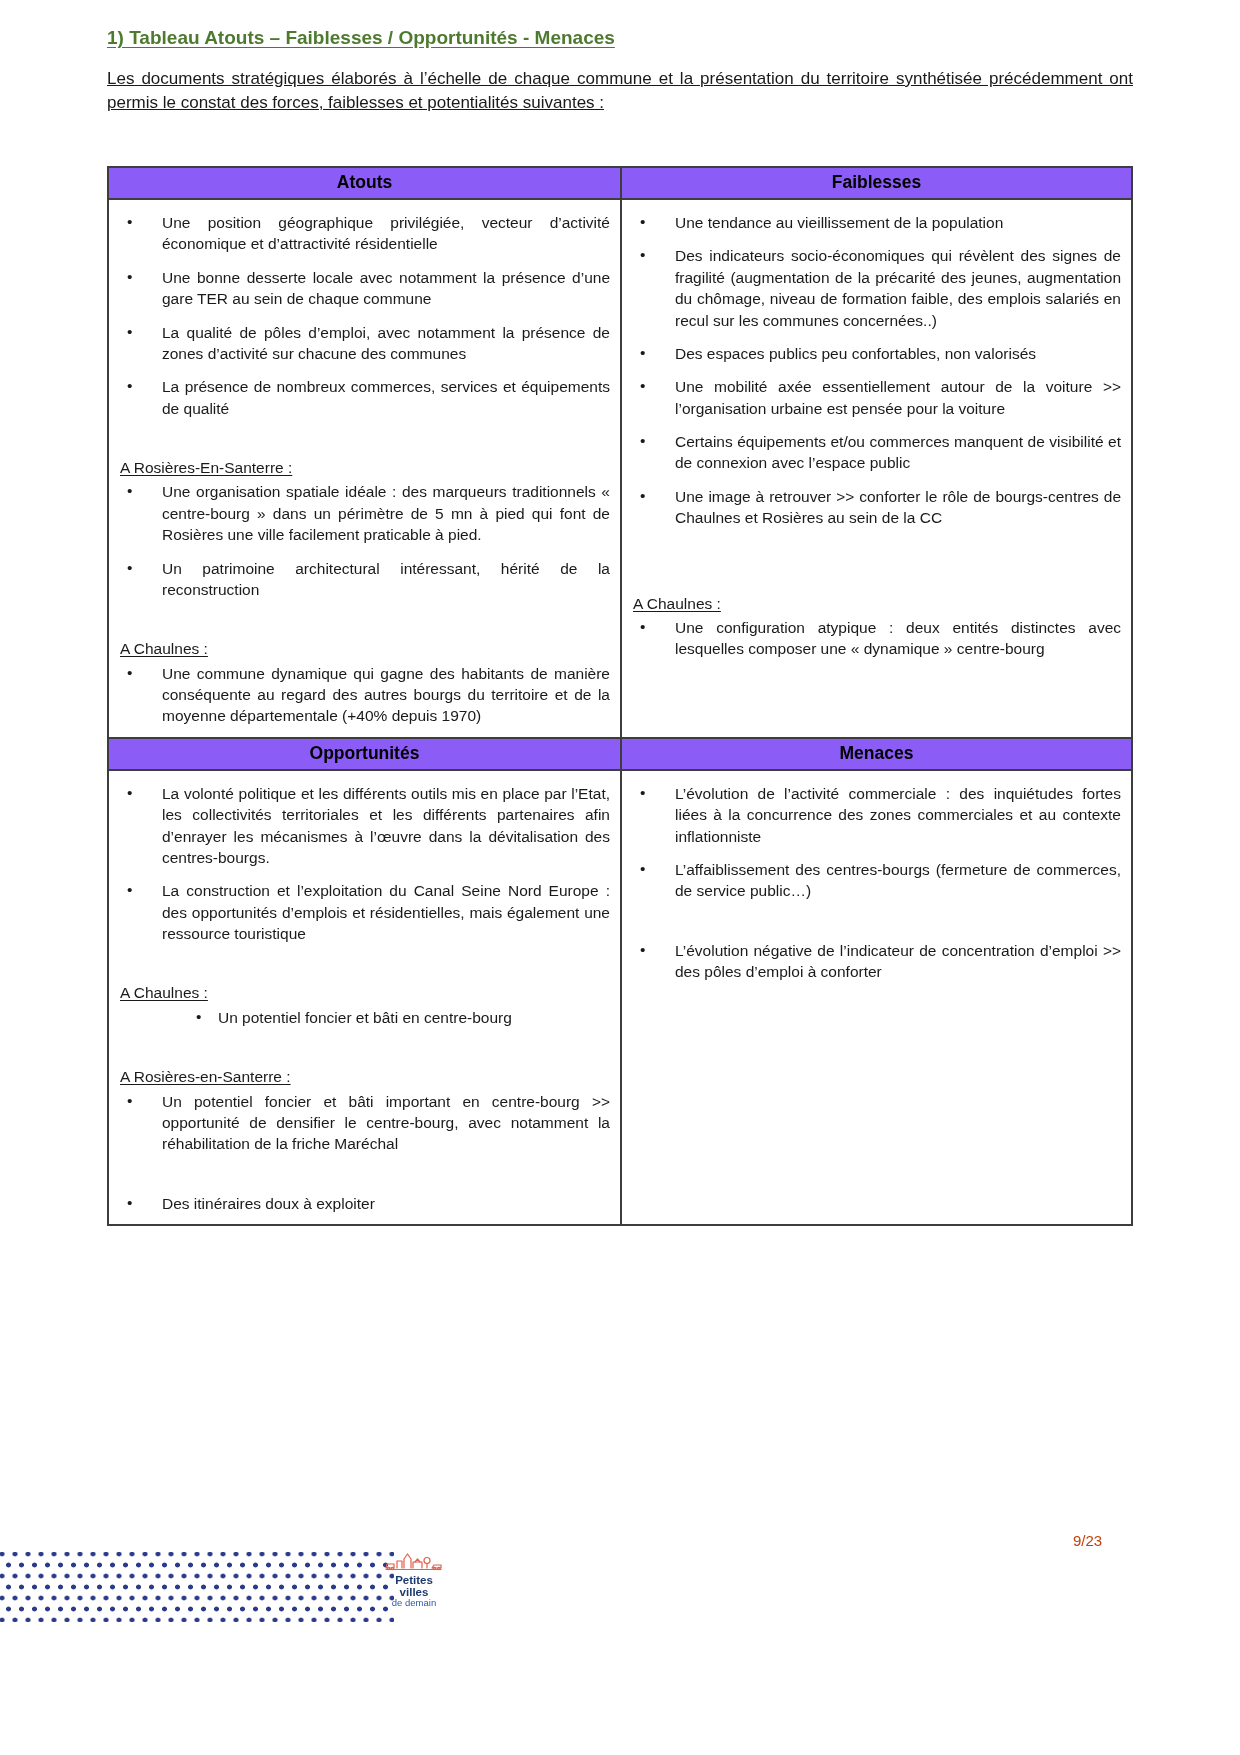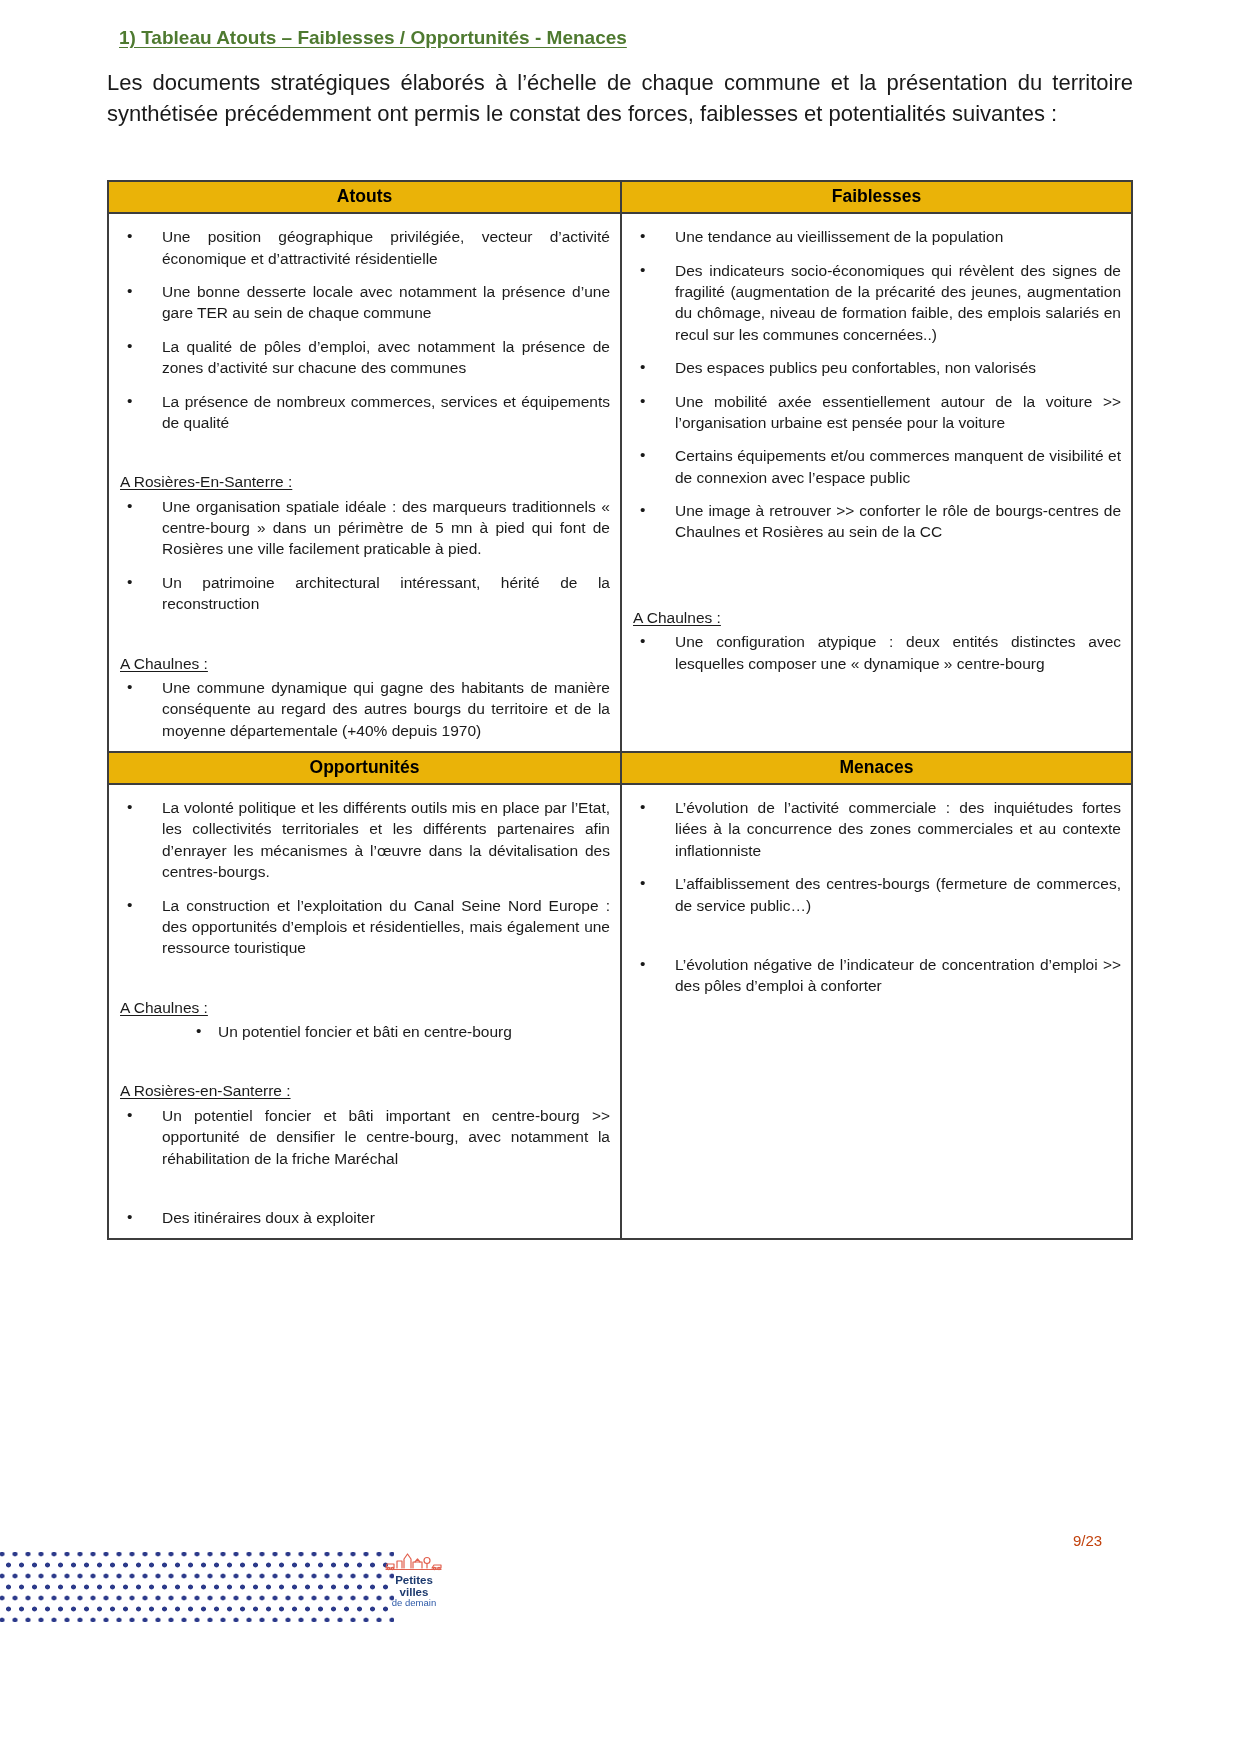--- a/index.html
+++ b/index.html
@@ -2,26 +2,26 @@
 <html lang="fr"><head>
 <meta charset="utf-8">
 <style>
   html,body{margin:0;padding:0;}
   body{
     width:1240px;height:1755px;position:relative;background:#ffffff;
     font-family:"Liberation Sans",sans-serif;color:#1a1a1a;overflow:hidden;
   }
   .doc{position:absolute;left:107px;top:0;width:1026px;}
   .title{color:#c00000;font-size:21px;font-weight:700;margin:92px 0 0;line-height:1.2;}
-  .subtitle{color:#4e7a30;font-size:19px;font-weight:700;margin:27px 12px 0;line-height:1.2;
+  .subtitle{color:#4e7a30;font-size:19px;font-weight:700;margin:27px 0 0;line-height:1.2;
     text-decoration:underline;text-decoration-color:#4e7a30;text-underline-offset:3px;}
-  .intro{margin:17px 0 16px;font-size:22px;line-height:1.42;text-align:justify;}
+  .intro{margin:17px 0 16px;font-size:17px;line-height:1.42;text-align:justify;text-decoration:underline;}
 
   .swot{margin-top:51px;display:grid;grid-template-columns:513px 1fr;border:2px solid #3d3d3d;}
-  .hcell{background:#eab308;text-align:center;font-weight:700;font-size:17.5px;
+  .hcell{background:#8b5cf6;text-align:center;font-weight:700;font-size:17.5px;
     padding:4px 0 5px;border-bottom:2px solid #3d3d3d;color:#000;}
   .l{border-right:2px solid #3d3d3d;}
   .bcell{padding:12px 10px 10px 9px;font-size:15.5px;line-height:1.38;}
   .bcell.r1{border-bottom:2px solid #3d3d3d;min-height:520px;box-sizing:border-box;}
   .bcell.r2{min-height:402px;box-sizing:border-box;}
 
   .block{position:relative;text-align:justify;}
   .block + .block{margin-top:12px;}
   .subhead + .block{margin-top:3px;}
   .bullet{padding-left:44px;}

